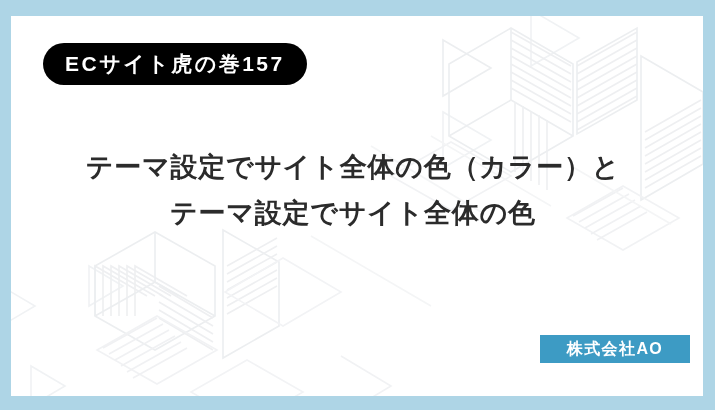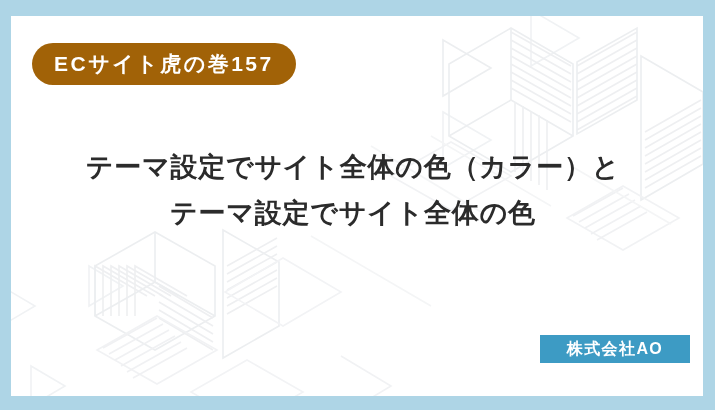--- a/index.html
+++ b/index.html
@@ -46,26 +46,26 @@
   .pattern {
     position: absolute;
     inset: 0;
     pointer-events: none;
   }
   .pattern svg { display: block; }
 
   
   .badge {
     position: absolute;
-    left: 21px;
+    left: 32px;
     top: 27px;
     height: 42px;
     padding: 0 22px;
     border-radius: 21px;
-    background: #a16207;
+    background: #000000;
     color: #ffffff;
     display: flex;
     align-items: center;
     justify-content: center;
     font-size: 21px;
     font-weight: bold;
     letter-spacing: 2.5px;
     white-space: nowrap;
     box-sizing: border-box;
   }

